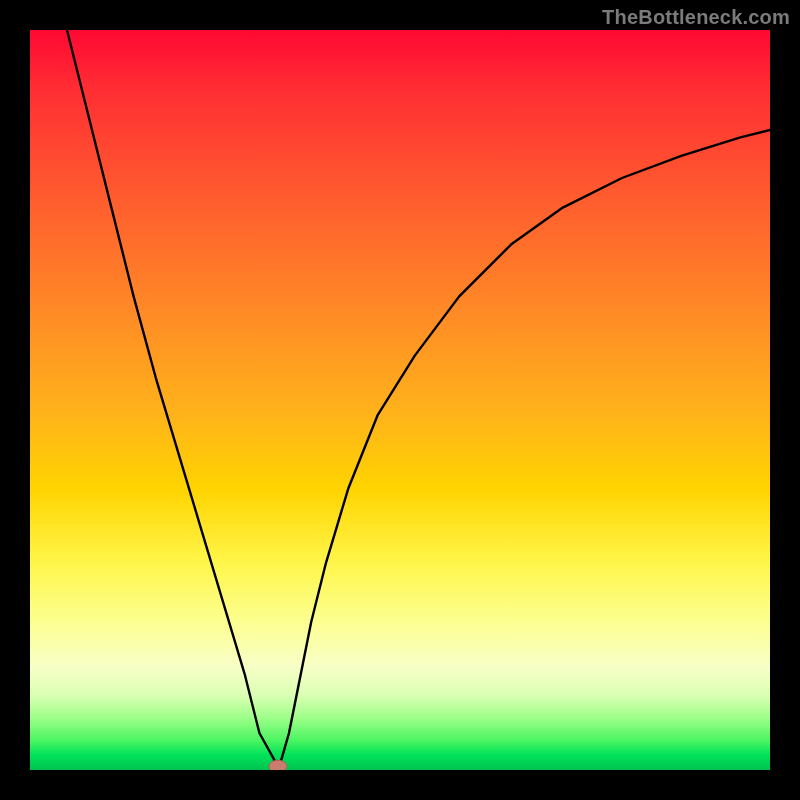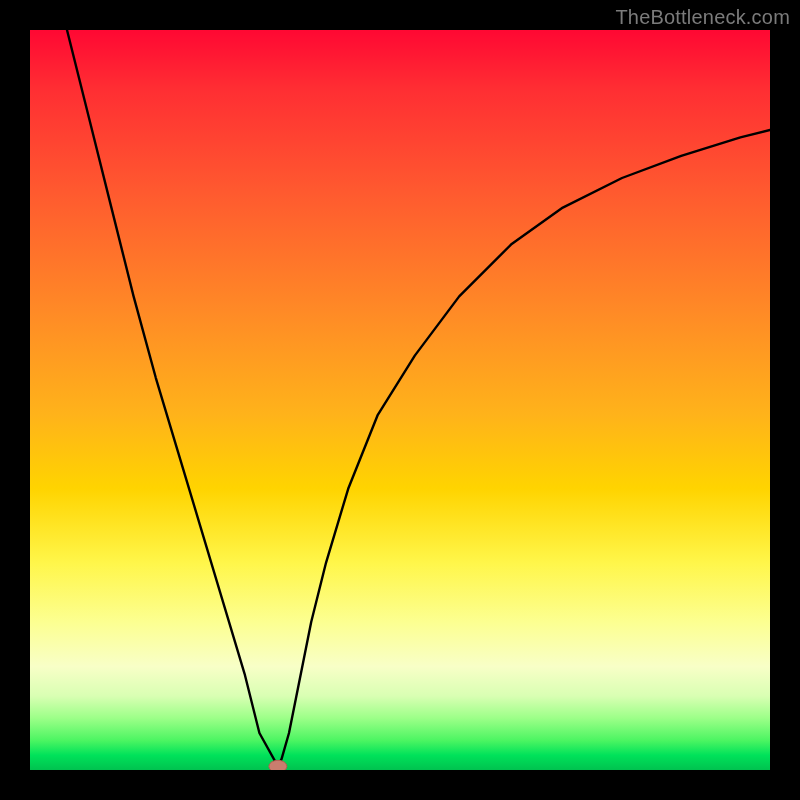--- a/index.html
+++ b/index.html
@@ -47,21 +47,21 @@
     left: 0;
     top: 0;
     width: 740px;
     height: 740px;
   }
   .watermark {
     position: absolute;
     top: 6px;
     right: 10px;
     font-size: 20px;
-    font-weight: 400;
+    font-weight: 700;
     color: #7b7b7b;
     letter-spacing: 0.2px;
     user-select: none;
   }
 </style>
 </head>
 <body>
 
 <div class="chart-wrap">
   <div class="watermark">TheBottleneck.com</div>

